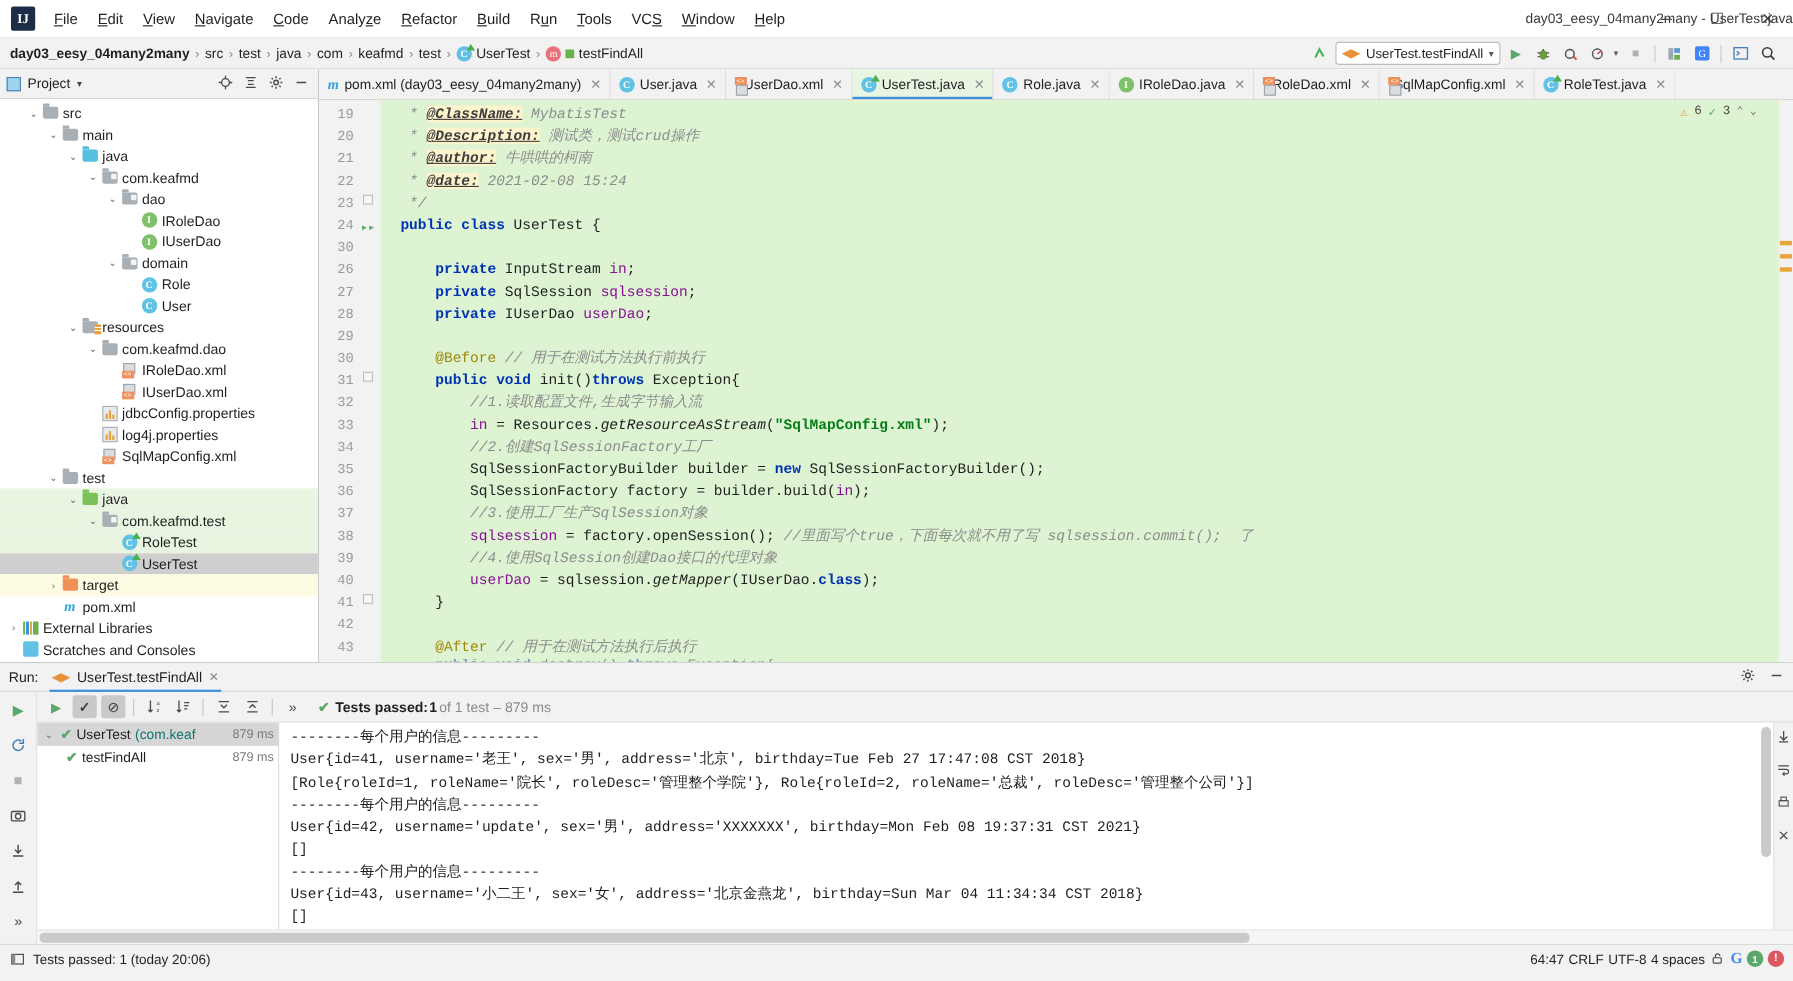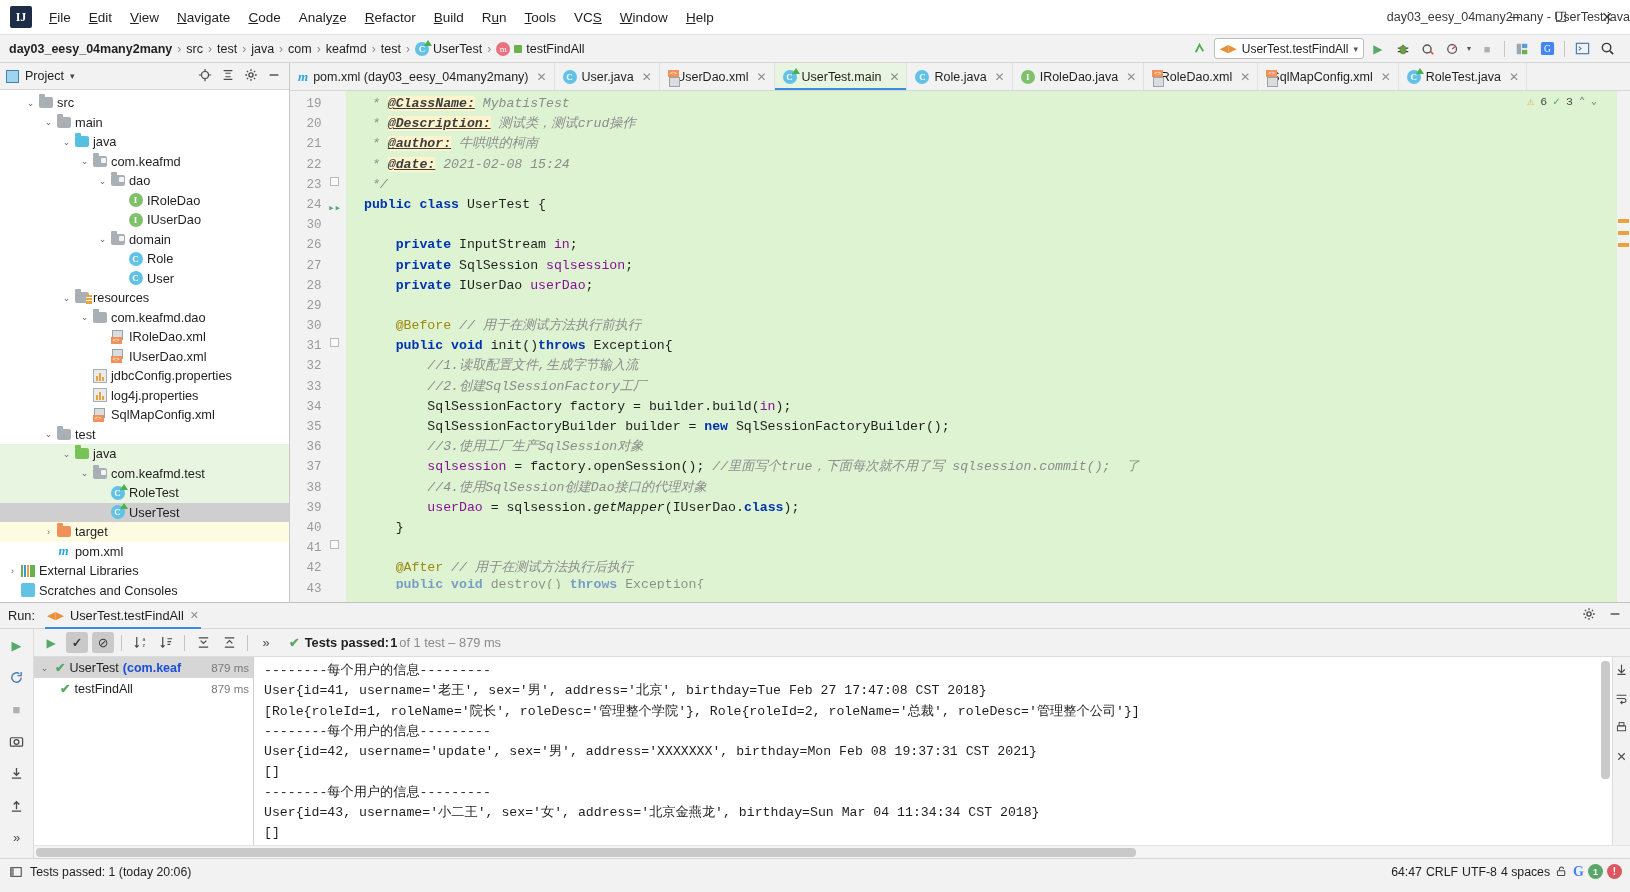--- a/index.html
+++ b/index.html
@@ -583,21 +583,21 @@
           </div>
           <div class="tab">
             <span class="ico" style="margin-right: 0px;"><span class="xmlico"><span class="pg"></span><span class="tg">&lt;&gt;</span></span></span>
             <span>IUserDao.xml</span>
             <span class="x">✕</span>
           </div>
           <div class="tab active">
             <span class="ico" style="margin-right: 0px;">
               <span class="circ ct">C</span>
             </span>
-            <span>UserTest.main</span>
+            <span>UserTest.java</span>
             <span class="x">✕</span>
           </div>
           <div class="tab">
             <span class="ico" style="margin-right: 0px;">
               <span class="circ c">C</span>
             </span>
             <span>Role.java</span>
             <span class="x">✕</span>
           </div>
           <div class="tab">
@@ -663,23 +663,24 @@
           <div class="cl"><span class="doc"> */</span></div>
           <div class="cl"><span class="kw">public class </span><span class="plain">UserTest {</span></div>
           <div class="cl">&nbsp;</div>
           <div class="cl"><span class="kw">    private </span><span class="plain">InputStream </span><span class="fld">in</span><span class="plain">;</span></div>
           <div class="cl"><span class="kw">    private </span><span class="plain">SqlSession </span><span class="fld">sqlsession</span><span class="plain">;</span></div>
           <div class="cl"><span class="kw">    private </span><span class="plain">IUserDao </span><span class="fld">userDao</span><span class="plain">;</span></div>
           <div class="cl">&nbsp;</div>
           <div class="cl"><span class="ann">    @Before </span><span class="cmt">// 用于在测试方法执行前执行</span></div>
           <div class="cl"><span class="kw">    public void </span><span class="plain">init()</span><span class="kw">throws </span><span class="plain">Exception{</span></div>
           <div class="cl"><span class="cmt">        //1.读取配置文件,生成字节输入流</span></div>
+          <div class="cl"><span class="fld">        in</span><span class="plain"> = Resources.</span><span class="mth">getResourceAsStream</span><span class="plain">(</span><span class="str">"SqlMapConfig.xml"</span><span class="plain">);</span></div>
           <div class="cl"><span class="cmt">        //2.创建SqlSessionFactory工厂</span></div>
+          <div class="cl"><span class="plain">        SqlSessionFactoryBuilder builder = </span><span class="kw">new </span><span class="plain">SqlSessionFactoryBuilder();</span></div>
           <div class="cl"><span class="plain">        SqlSessionFactory factory = builder.build(</span><span class="fld">in</span><span class="plain">);</span></div>
-          <div class="cl"><span class="plain">        SqlSessionFactoryBuilder builder = </span><span class="kw">new </span><span class="plain">SqlSessionFactoryBuilder();</span></div>
           <div class="cl"><span class="cmt">        //3.使用工厂生产SqlSession对象</span></div>
           <div class="cl"><span class="fld">        sqlsession</span><span class="plain"> = factory.openSession(); </span><span class="cmt">//里面写个true，下面每次就不用了写 sqlsession.commit();  了</span></div>
           <div class="cl"><span class="cmt">        //4.使用SqlSession创建Dao接口的代理对象</span></div>
           <div class="cl"><span class="fld">        userDao</span><span class="plain"> = sqlsession.</span><span class="mth">getMapper</span><span class="plain">(IUserDao.</span><span class="kw">class</span><span class="plain">);</span></div>
           <div class="cl"><span class="plain">    }</span></div>
           <div class="cl">&nbsp;</div>
           <div class="cl"><span class="ann">    @After </span><span class="cmt">// 用于在测试方法执行后执行</span></div>
           <div class="cl" style="opacity:0.45;overflow:hidden;height:10px;line-height:12px;"><span class="kw">    public void </span><span class="plain">destroy() </span><span class="kw">throws </span><span class="plain">Exception{</span></div>
 
           <div class="insp-widget">
@@ -801,21 +802,21 @@
             <span style="color:#8a8a8a;margin-left:-3px;"> of 1 test – 879 ms</span>
           </span>
         </div>
 
         <div class="run-split">
           <div class="test-tree">
             <div class="tt-row sel">
               <span style="width:13px;text-align:center;font-size:9px;color:#6a6a6a;">⌄</span>
               <span style="color:#59a869;font-weight:bold;">✔</span>
               <span>UserTest</span>
-              <span style="color:#1d4ed8;font-weight:bold;">(com.keaf</span>
+              <span style="color:#0f766e;">(com.keaf</span>
               <span class="dur">879 ms</span>
             </div>
             <div class="tt-row" style="padding-left:26px;">
               <span style="color:#59a869;font-weight:bold;">✔</span>
               <span>testFindAll</span>
               <span class="dur">879 ms</span>
             </div>
           </div>
 
           <div class="console">

